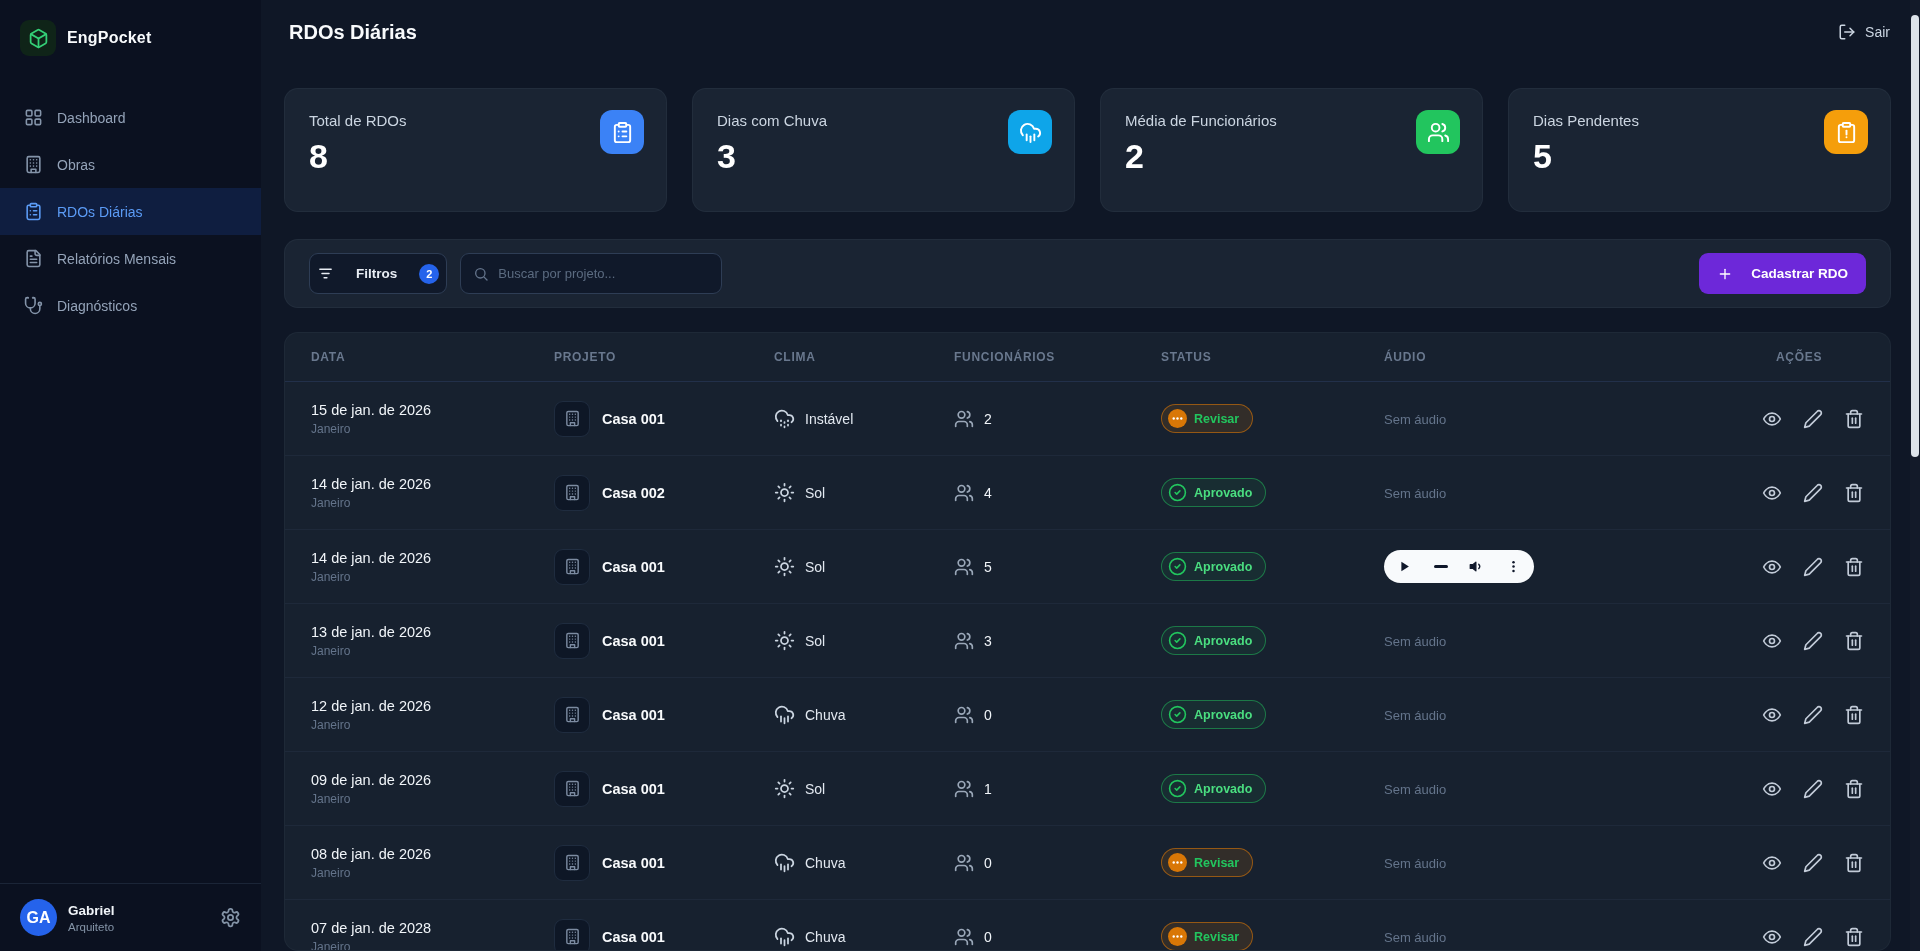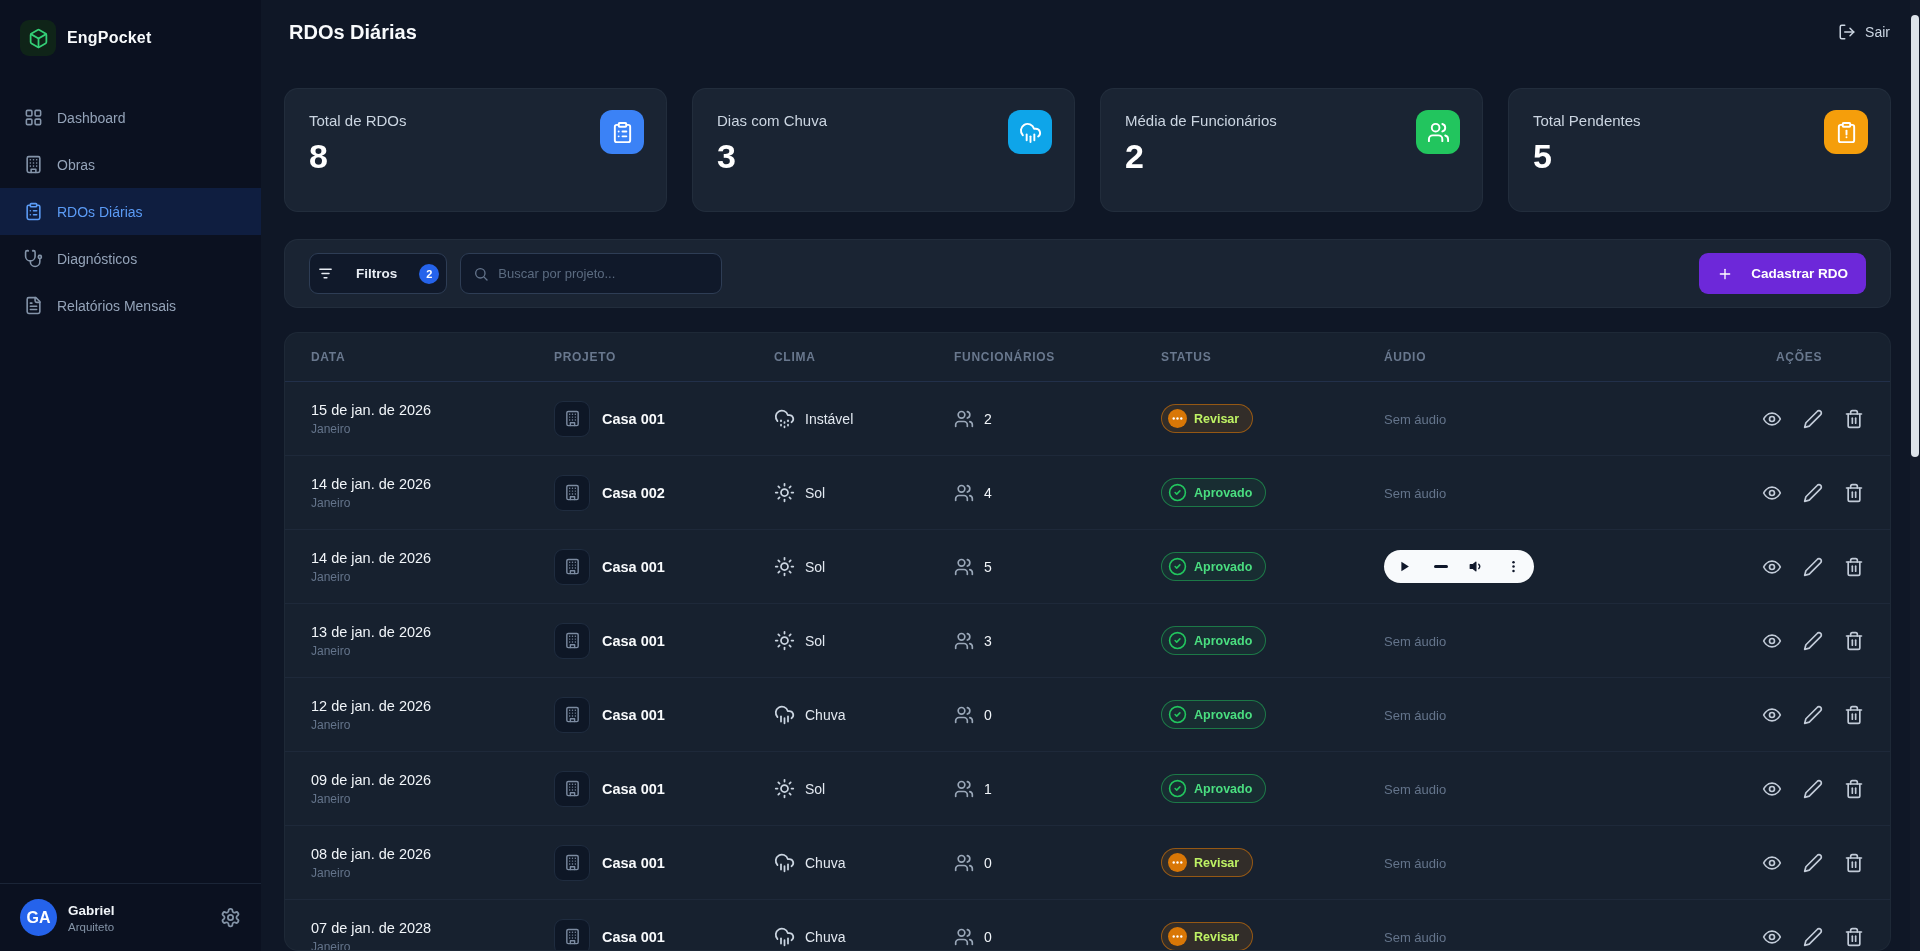--- a/index.html
+++ b/index.html
@@ -149,21 +149,21 @@
 
   .cell-emp { display:flex; align-items:center; gap:10px; color:#f1f5f9; font-size:14px; }
   .e-icon { width:20px; height:20px; color:#9aa7b8; flex:0 0 20px; }
   .e-icon svg { width:20px; height:20px; }
 
   .badge {
     display:inline-flex; align-items:center; gap:7px; height:29px;
     padding:0 13px 0 6px; border-radius:15px; font-size:12.5px; font-weight:700;
   }
   .badge .badge-icon { width:19px; height:19px; display:flex; align-items:center; justify-content:center; flex:0 0 19px; }
-  .badge.warning { background:rgba(217,119,6,.14); border:1px solid rgba(217,119,6,.6); color:#bef264; }
+  .badge.warning { background:rgba(217,119,6,.14); border:1px solid rgba(217,119,6,.6); color:#22c55e; }
   .badge.warning .badge-icon { background:#d97706; color:#ffffff; border-radius:50%; padding:3px; }
   .badge.warning .badge-icon svg { width:13px; height:13px; }
   .badge.success { background:rgba(34,197,94,.08); border:1px solid rgba(34,197,94,.5); color:#4ade80; }
   .badge.success .badge-icon { color:#22c55e; }
   .badge.success .badge-icon svg { width:19px; height:19px; }
 
   .audio-none { color:#64748b; font-size:13px;margin-top:45px; }
   .player {
     width:150px; height:33px; background:#f8fafc; border-radius:17px;
     display:flex; align-items:center; justify-content:space-between; padding:0 13px; color:#0f172a;
@@ -238,38 +238,38 @@
               <path d="M12 16h4"></path>
               <path d="M8 11h.01"></path>
               <path d="M8 16h.01"></path>
             </svg>
           </span>
     <span class="n-label">RDOs Diárias</span>
   </div>
         <div class="nav-item">
     <span class="n-icon i">
             <svg viewBox="0 0 24 24" fill="none" stroke="currentColor" stroke-width="2" stroke-linecap="round" stroke-linejoin="round">
-              <path d="M4.8 2.3A.3.3 0 1 0 5 2H4a2 2 0 0 0-2 2v5a6 6 0 0 0 6 6 6 6 0 0 0 6-6V4a2 2 0 0 0-2-2h-1a.2.2 0 1 0 .3.3"></path>
-              <path d="M8 15v1a6 6 0 0 0 6 6 6 6 0 0 0 6-6v-4"></path>
-              <circle cx="20" cy="10" r="2"></circle>
-            </svg>
-          </span>
-    <span class="n-label">Diagnósticos</span>
-  </div>
-        <div class="nav-item">
-    <span class="n-icon i">
-            <svg viewBox="0 0 24 24" fill="none" stroke="currentColor" stroke-width="2" stroke-linecap="round" stroke-linejoin="round">
               <path d="M15 2H6a2 2 0 0 0-2 2v16a2 2 0 0 0 2 2h12a2 2 0 0 0 2-2V7Z"></path>
               <path d="M14 2v4a2 2 0 0 0 2 2h4"></path>
               <path d="M16 13H8"></path>
               <path d="M16 17H8"></path>
               <path d="M10 9H8"></path>
             </svg>
           </span>
     <span class="n-label">Relatórios Mensais</span>
+  </div>
+        <div class="nav-item">
+    <span class="n-icon i">
+            <svg viewBox="0 0 24 24" fill="none" stroke="currentColor" stroke-width="2" stroke-linecap="round" stroke-linejoin="round">
+              <path d="M4.8 2.3A.3.3 0 1 0 5 2H4a2 2 0 0 0-2 2v5a6 6 0 0 0 6 6 6 6 0 0 0 6-6V4a2 2 0 0 0-2-2h-1a.2.2 0 1 0 .3.3"></path>
+              <path d="M8 15v1a6 6 0 0 0 6 6 6 6 0 0 0 6-6v-4"></path>
+              <circle cx="20" cy="10" r="2"></circle>
+            </svg>
+          </span>
+    <span class="n-label">Diagnósticos</span>
   </div>
       </nav>
     <div class="sidebar-footer">
       <div class="avatar">GA</div>
       <div>
         <div class="user-name">Gabriel</div>
         <div class="user-role">Arquiteto</div>
       </div>
       <button class="settings-btn i">
           <svg viewBox="0 0 24 24" fill="none" stroke="currentColor" stroke-width="2" stroke-linecap="round" stroke-linejoin="round">
@@ -329,21 +329,21 @@
     <div class="stat-icon i" style="background: rgb(34, 197, 94);">
               <svg viewBox="0 0 24 24" fill="none" stroke="currentColor" stroke-width="2" stroke-linecap="round" stroke-linejoin="round">
                 <path d="M16 21v-2a4 4 0 0 0-4-4H6a4 4 0 0 0-4 4v2"></path>
                 <circle cx="9" cy="7" r="4"></circle>
                 <path d="M22 21v-2a4 4 0 0 0-3-3.87"></path>
                 <path d="M16 3.13a4 4 0 0 1 0 7.75"></path>
               </svg>
             </div>
   </div>
           <div class="stat-card">
-    <div class="stat-label">Total Pendentes</div>
+    <div class="stat-label">Dias Pendentes</div>
     <div class="stat-value">5</div>
     <div class="stat-icon i" style="background: rgb(245, 158, 11);">
               <svg viewBox="0 0 24 24" fill="none" stroke="currentColor" stroke-width="2" stroke-linecap="round" stroke-linejoin="round">
                 <rect x="8" y="2" width="8" height="4" rx="1"></rect>
                 <path d="M16 4h2a2 2 0 0 1 2 2v14a2 2 0 0 1-2 2H6a2 2 0 0 1-2-2V6a2 2 0 0 1 2-2h2"></path>
                 <path d="M12 10v4"></path>
                 <path d="M12 17h.01"></path>
               </svg>
             </div>
   </div>

